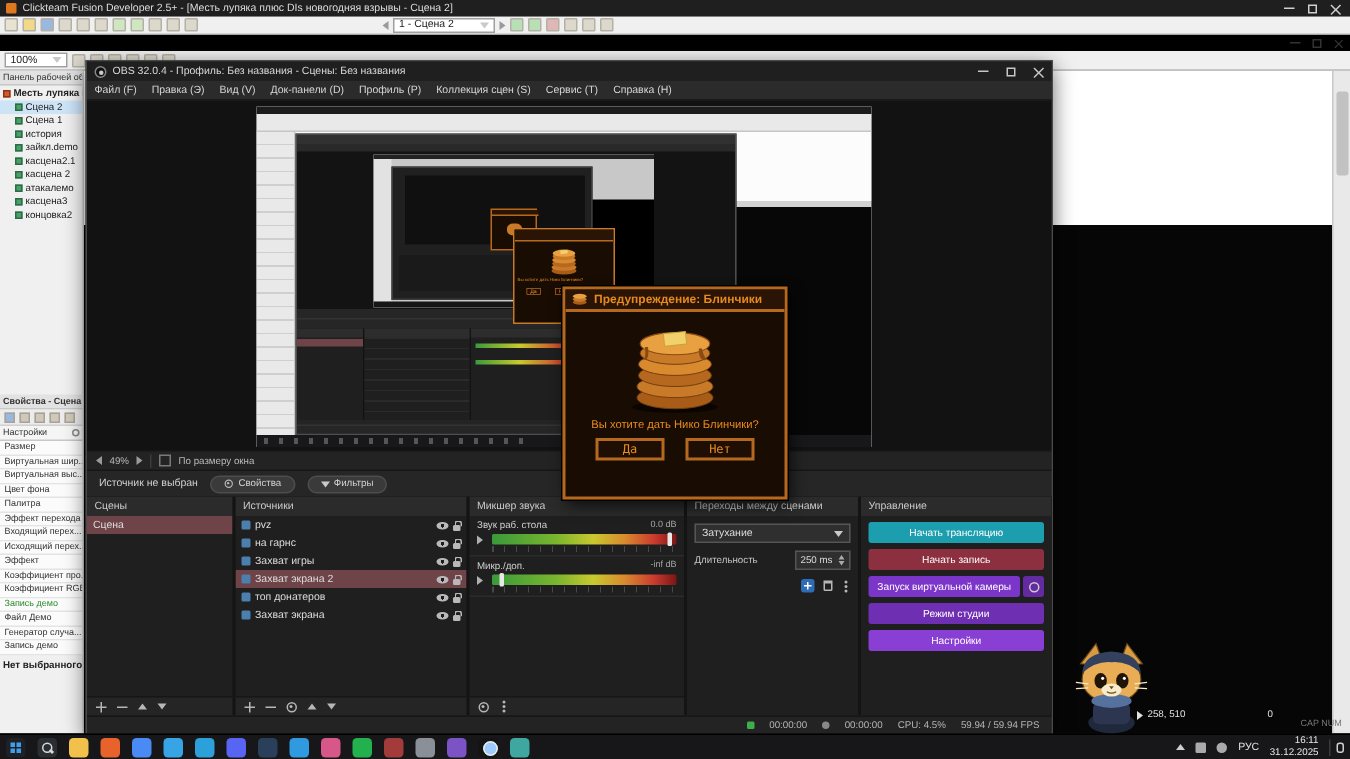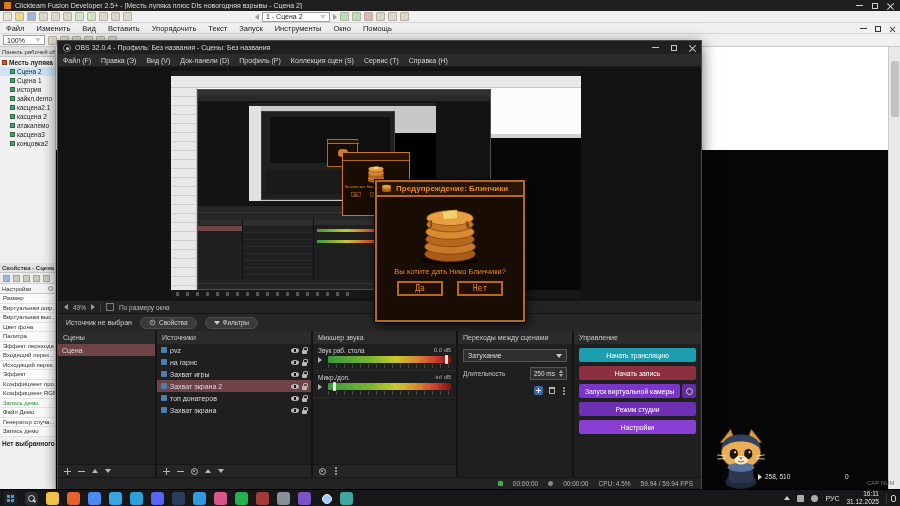--- a/index.html
+++ b/index.html
@@ -105,21 +105,21 @@
 .ctl-gear::after{content:"";position:absolute;left:4px;top:4px;width:5px;height:5px;border:1.5px solid #fff;border-radius:50%}
 #o-status{left:0;top:436px;width:643px;height:12px;background:#232323;border-top:1px solid #161616;display:flex;align-items:center;justify-content:flex-end;gap:10px;font-size:6.5px;color:#b4b4b4;padding:0 8px}
 .dotg{width:5px;height:5px;background:#3fae4a;border-radius:1px;display:inline-block}
 .dotr{width:5px;height:5px;background:#888;border-radius:50%;display:inline-block}
 
 
 #mini{left:113px;top:4px;width:410px;height:227px;background:#d2d2d2;overflow:hidden}
 .m{position:absolute}
 
 
-#dlg{left:375px;top:180px;width:150px;height:142px;background:#190c03;border:2px solid #b5691f;box-shadow:0 0 0 1px #000,2px 4px 10px rgba(0,0,0,.7);z-index:30;font-family:"DejaVu Sans Mono",monospace}
+#dlg{left:375px;top:191px;width:150px;height:142px;background:#190c03;border:2px solid #b5691f;box-shadow:0 0 0 1px #000,2px 4px 10px rgba(0,0,0,.7);z-index:30;font-family:"DejaVu Sans Mono",monospace}
 #dlg-title{height:15px;background:#2a1405;border-bottom:2px solid #b5691f;display:flex;align-items:center;gap:4px;padding:0 4px;color:#e78a1e;font-size:8px;font-weight:bold;white-space:nowrap;overflow:hidden}
 #dlg-msg{text-align:center;color:#e78a1e;font-size:7.5px;margin-top:2px;white-space:nowrap;overflow:hidden}
 #dlg-btns{display:flex;justify-content:center;gap:14px;margin-top:5px}
 .dlg-btn{width:46px;height:15px;background:#1e0e04;border:2px solid #b5691f;color:#e78a1e;font-size:8px;font-family:"DejaVu Sans Mono",monospace}
 
 
 #mdlg{border:1px solid #c87a28;background:#190c03;overflow:hidden;z-index:5}
 .mdlg-t{height:8px;border-bottom:1px solid #b5691f;background:#2a1405;overflow:hidden}
 .mdlg-msg{font-size:7px;color:#e78a1e;transform:scale(.42);transform-origin:0 0;white-space:nowrap}
 .mdlg-btn{display:inline-block;border:1px solid #b5691f;color:#e78a1e;font-size:7px;transform:scale(.5);transform-origin:0 0;padding:0 4px;background:#1e0e04}
@@ -180,33 +180,20 @@
     </span>
     <span class="i-tri-r"></span>
     <span class="fico" style="background:#b7e0b7"></span>
     <span class="fico" style="background:#b7e0b7"></span>
     <span class="fico" style="background:#e0b7b7"></span>
     <span class="fico"></span>
     <span class="fico"></span>
     <span class="fico"></span>
   </div>
 
-  <div class="abs" id="fu-menu">
-
-  <span class="fmenu-item">Файл</span>
-      <span class="fmenu-item">Изменить</span>
-      <span class="fmenu-item">Вид</span>
-      <span class="fmenu-item">Вставить</span>
-      <span class="fmenu-item">Упорядочить</span>
-      <span class="fmenu-item">Текст</span>
-      <span class="fmenu-item">Запуск</span>
-      <span class="fmenu-item">Инструменты</span>
-      <span class="fmenu-item">Окно</span>
-      <span class="fmenu-item">Помощь</span>
-    </div>
   <div class="abs" style="left:860px;top:23px;height:11px;display:flex;gap:8px;align-items:center;color:#333;z-index:2">
     <span class="ic-min"></span>
     <span class="ic-max"></span>
     <span class="ic-close" style="transform:scale(.8)"></span>
   </div>
 
   <div class="abs" id="fu-tb2">
     <span class="combo" style="width:42px">
       <span style="flex:1">100%</span>
       <span class="i-dd"></span>

